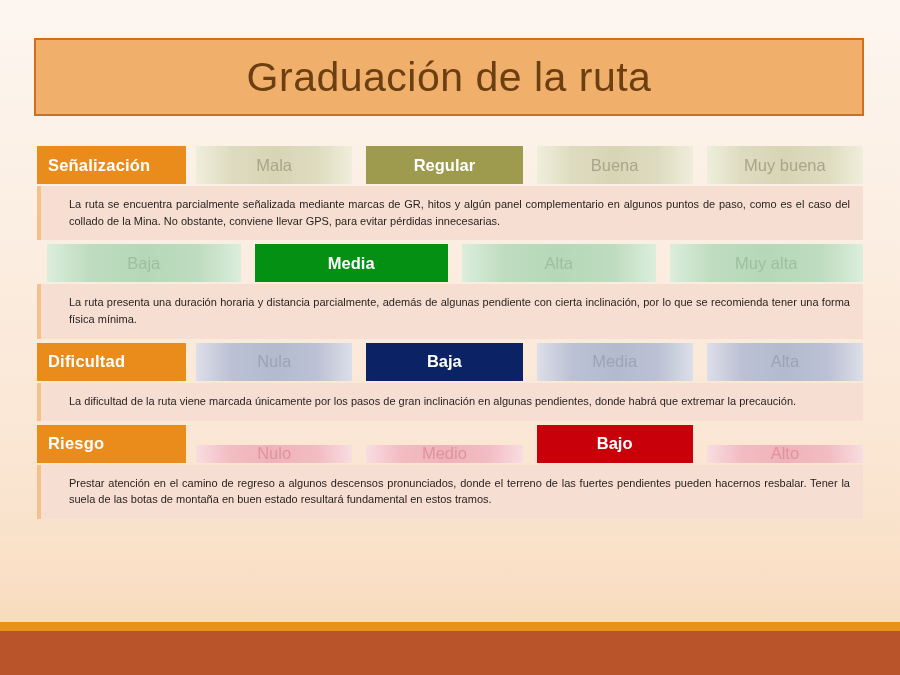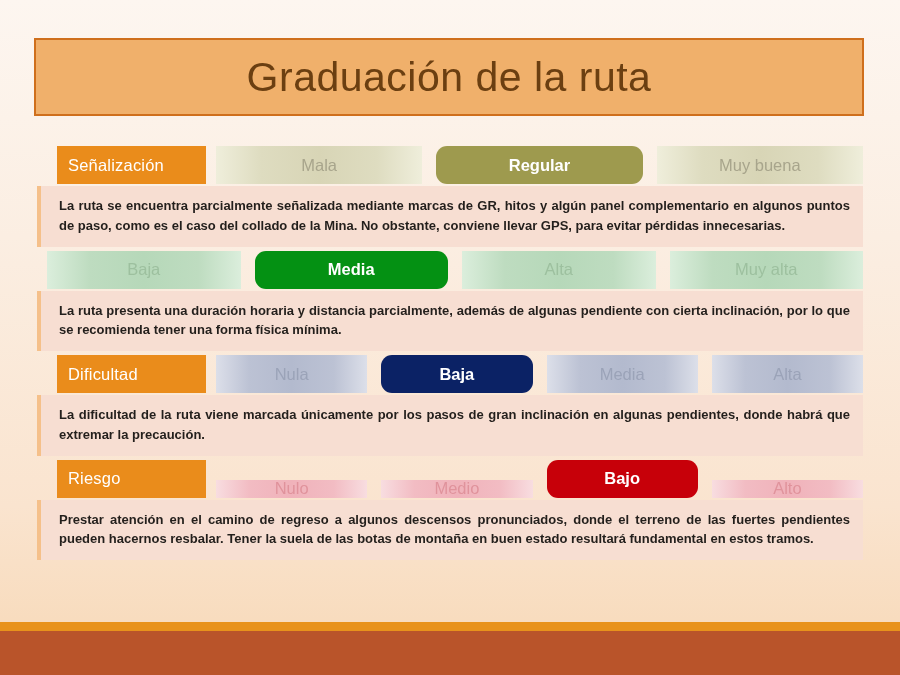--- a/index.html
+++ b/index.html
@@ -76,27 +76,26 @@
     margin-top: 4px;
   }
   .opt-row.first { margin-top: 0; }
 
   .cat-label {
     width: 149px;
     flex: 0 0 149px;
     background: #ea8c1b;
     color: #ffffff;
     font-size: 16.5px;
-    font-weight: normal;
+    font-weight: bold;
     display: flex;
     align-items: center;
     padding-left: 11px;
     box-sizing: border-box;
     letter-spacing: 0.2px;
-    margin-left: 20px;
   }
 
   .opt-cells {
     flex: 1 1 auto;
     display: flex;
     gap: 14px;
     padding-left: 10px;
     box-sizing: border-box;
   }
 
@@ -110,21 +109,20 @@
     text-align: center;
   }
 
   
   .opt.inactive {
     font-weight: normal;
   }
   .opt.active {
     font-weight: bold;
     color: #ffffff;
-    border-radius: 11px;
   }
 
   
   .t-olive .opt.inactive {
     background: linear-gradient(to right, #efeedb 0%, #dedcc0 22%, #d8d5b6 50%, #dedcc0 78%, #efeedb 100%);
     color: #a8a58c;
   }
   .t-olive .opt.active { background: #9e9a4e; }
 
   
@@ -147,28 +145,27 @@
     color: #e0939c;
     margin-top: 20px;
   }
   .t-red .opt.active { background: #c70009; }
 
   
   .desc {
     position: relative;
     background: #f7ded2;
     border-left: 4px solid #f5c08a;
-    padding: 10px 13px 11px 18px;
-    box-sizing: border-box;
-    font-size: 13px;
+    padding: 10px 13px 11px 28px;
+    box-sizing: border-box;
+    font-size: 11px;
     line-height: 1.52;
     color: #231f1c;
     text-align: justify;
     margin-top: 2px;
-    font-weight: bold;
   }
   .desc p {
     margin: 0;
   }
 </style>
 </head>
 <body>
 
 <div id="slide">
 
@@ -176,20 +173,21 @@
     <div class="title-text">Graduación de la ruta</div>
   </div>
 
   <div class="table">
 
   <div class="opt-row t-olive first">
         <div class="cat-label">Señalización</div>
         <div class="opt-cells">
           <div class="opt inactive">Mala</div>
           <div class="opt active">Regular</div>
+          <div class="opt inactive">Buena</div>
           <div class="opt inactive">Muy buena</div>
         </div>
       </div>
       <div class="desc">
         <p>La ruta se encuentra parcialmente señalizada mediante marcas de GR, hitos y algún panel complementario en algunos puntos de paso, como es el caso del collado de la Mina. No obstante, conviene llevar GPS, para evitar pérdidas innecesarias.</p>
       </div>
       <div class="opt-row t-green">
         <div class="opt-cells">
           <div class="opt inactive">Baja</div>
           <div class="opt active">Media</div>

